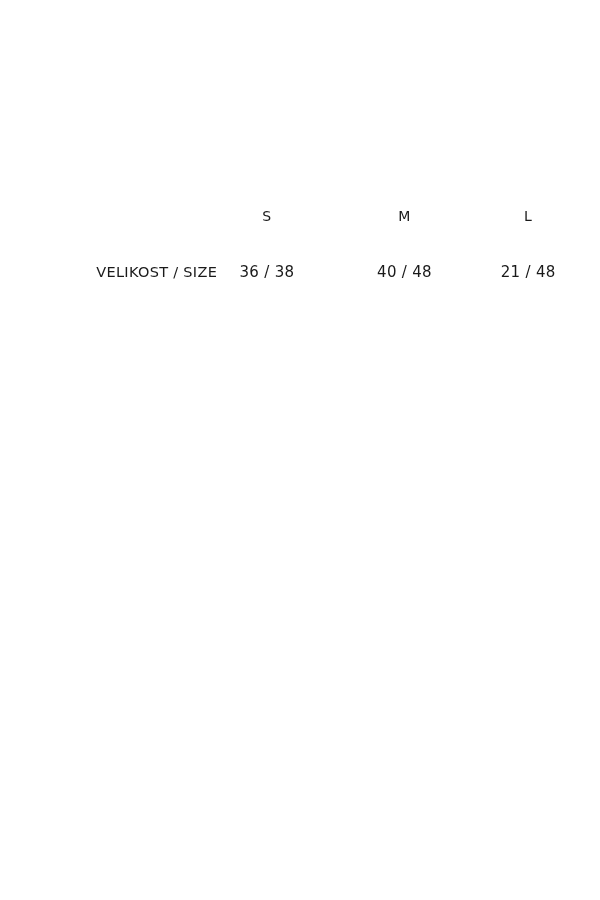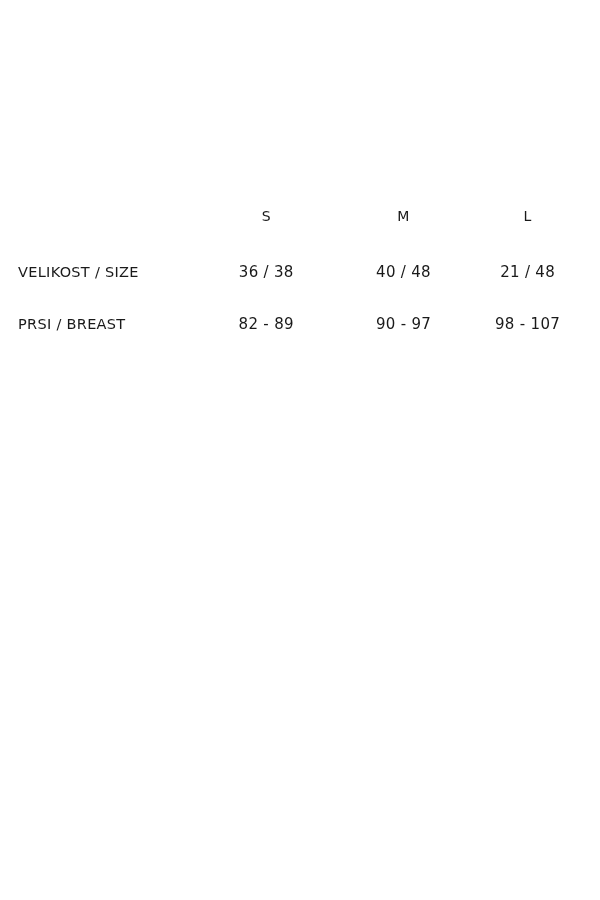--- a/index.html
+++ b/index.html
@@ -28,21 +28,21 @@
     border-collapse: collapse;
   }
   .size-table td, .size-table th {
     padding: 0;
     font-weight: normal;
     vertical-align: middle;
     height: 52px;
   }
   .col-label {
     width: 222px;
-    text-align: left;
+    text-align: right;
     font-size: 14.5px;
     letter-spacing: 0.3px;
     color: #1a1a1a;
     padding-left: 2px;
   }
   .col-val {
     width: 114px;
     text-align: center;
     font-size: 15px;
     letter-spacing: 0.3px;
@@ -70,21 +70,15 @@
         <th class="col-val pad-l">L</th>
       </tr>
     </thead>
     <tbody>
       <tr>
         <td class="col-label">VELIKOST / SIZE</td>
         <td class="col-val pad-s">36 / 38</td>
         <td class="col-val pad-m">40 / 48</td>
         <td class="col-val pad-l">21 / 48</td>
       </tr>
-      <tr>
-        <td class="col-label">PRSI / BREAST</td>
-        <td class="col-val pad-s">82 - 89</td>
-        <td class="col-val pad-m">90 - 97</td>
-        <td class="col-val pad-l">98 - 107</td>
-      </tr>
     </tbody>
   </table>
 </div>
 
 </body></html>

